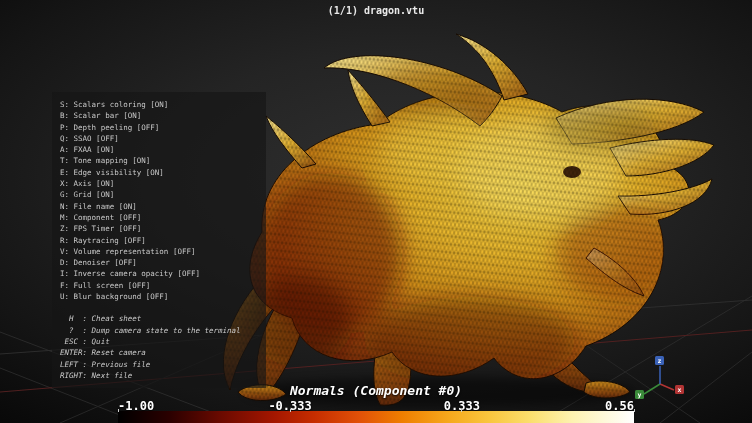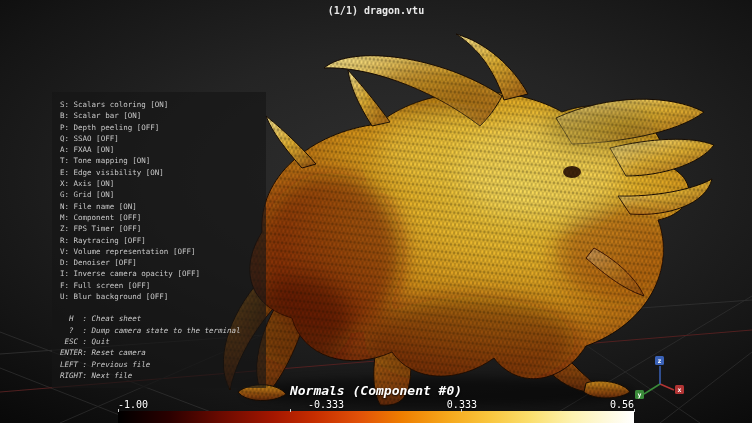--- a/index.html
+++ b/index.html
@@ -17,21 +17,21 @@
   .cheatsheet {
     position:absolute; left:52px; top:60px; width:214px;
     padding:7px 8px;
     background:rgba(22,22,22,0.66);
     color:#c9c9c9; font-size:7.5px; line-height:11.3px;margin-top:32px;
   }
   .cs-line { white-space:pre; }
   .cs-actions { margin-top:11px;font-style:italic; }
   .scalarbar { position:absolute; left:118px; top:383px; width:516px; color:#fff; }
   .sb-title { text-align:center; font-size:13px; font-weight:bold; font-style:italic; text-shadow:0 1px 2px #000; }
-  .sb-labels { position:relative; height:10px; margin-top:1px; font-size:10px; font-weight:normal; }
+  .sb-labels { position:relative; height:10px; margin-top:1px; font-size:12px; font-weight:bold; }
   .sb-label { position:absolute; top:0; text-shadow:0 1px 2px #000; }
   .sb-bar { position:relative; height:12px; margin-top:2px; }
   .sb-tick { position:absolute; top:-2px; width:1px; height:3px; background:#cfcfcf; }
 </style>
 </head>
 <body>
 
 <div class="stage">
 
   <svg class="scene" viewBox="0 0 752 423">
@@ -189,21 +189,21 @@
         <div class="cs-line">ENTER: Reset camera</div>
         <div class="cs-line">LEFT : Previous file</div>
         <div class="cs-line">RIGHT: Next file</div>
       </div>
   </div>
 
   <div class="scalarbar">
     <div class="sb-title">Normals (Component #0)</div>
     <div id="sb-labels" class="sb-labels">
         <span class="sb-label" style="left: 0px;">-1.00</span>
-        <span class="sb-label" style="left: 33.35%; transform: translateX(-50%); margin-left: 36px;">-0.333</span>
+        <span class="sb-label" style="left: 33.35%; transform: translateX(-50%);">-0.333</span>
         <span class="sb-label" style="left: 66.65%; transform: translateX(-50%);">0.333</span>
         <span class="sb-label" style="right: 0px;">0.56</span>
       </div>
     <div id="sb-bar" class="sb-bar" style="background: linear-gradient(90deg, rgb(0, 0, 0) 0%, rgb(43, 0, 0) 10%, rgb(107, 10, 0) 20%, rgb(163, 22, 0) 30%, rgb(198, 45, 0) 38%, rgb(226, 82, 8) 47%, rgb(239, 126, 0) 55%, rgb(246, 168, 28) 64%, rgb(249, 198, 62) 72%, rgb(251, 223, 110) 80%, rgb(253, 242, 176) 88%, rgb(255, 255, 255) 100%);">
         <span class="sb-tick" style="left: calc(0% - 0.5px);"></span>
         <span class="sb-tick" style="left: calc(33.35% - 0.5px);"></span>
         <span class="sb-tick" style="left: calc(66.65% - 0.5px);"></span>
         <span class="sb-tick" style="left: calc(100% - 0.5px);"></span>
       </div>
   </div>

